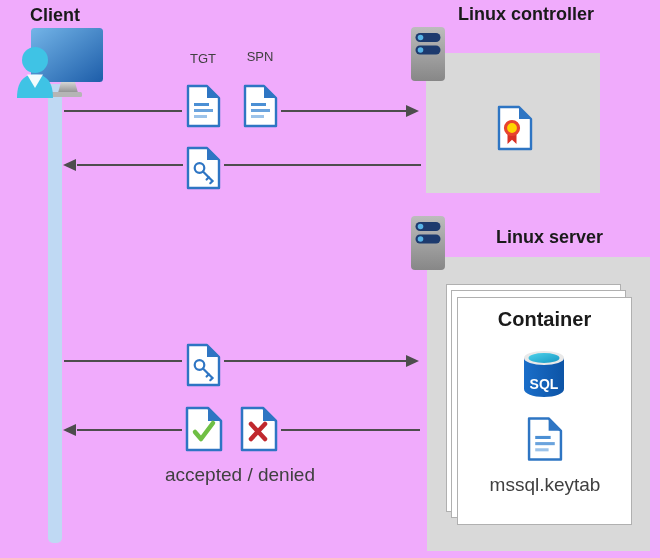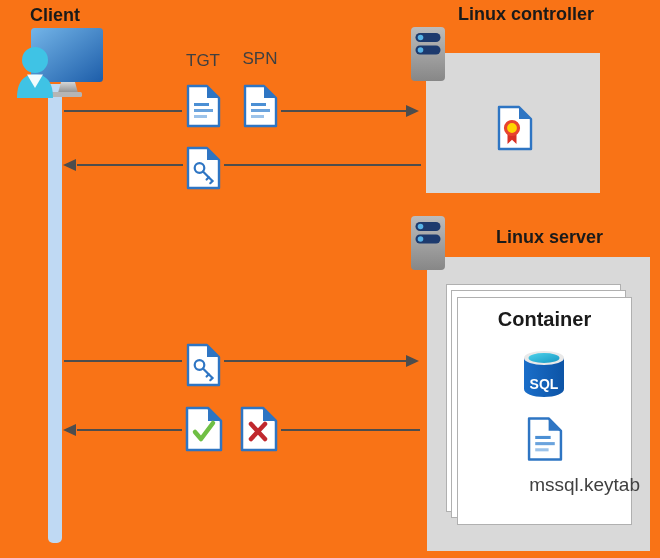--- a/index.html
+++ b/index.html
@@ -1,21 +1,21 @@
 <!DOCTYPE html>
 <html><head>
 <meta charset="utf-8">
 <style>
   html,body{margin:0;padding:0;background:#fff;}
-  #stage{position:relative;width:660px;height:558px;background:#f97316;overflow:hidden;
+  #stage{position:relative;width:660px;height:558px;background:#f0abfc;overflow:hidden;
          font-family:"Liberation Sans",sans-serif;}
   .abs{position:absolute;}
   .hdr{font-weight:bold;color:#1a1a1a;font-size:18px;line-height:26px;}
   .note{color:#404040;font-size:19px;}
-  .small-note{color:#404040;font-size:17px;}
+  .small-note{color:#404040;font-size:13px;}
   .ctr{text-align:center;}
   .graybox{background:#d9d9d9;}
   .line{height:0;border-top:2px solid #4d4d4d;}
   .head-right{width:0;height:0;border-top:6px solid transparent;border-bottom:6px solid transparent;
               border-left:13px solid #4d4d4d;}
   .head-left{width:0;height:0;border-top:6px solid transparent;border-bottom:6px solid transparent;
              border-right:13px solid #4d4d4d;}
   .card{width:175px;height:228px;background:#ffffff;border:1px solid #b0b0b0;box-sizing:border-box;}
   #lifeline{width:14px;height:459px;background:#bfd9f3;border-radius:0 0 5px 5px;}
   .z1{z-index:1}.z2{z-index:2}.z3{z-index:3}
@@ -155,21 +155,21 @@
   </svg>
 
   <svg class="abs z3" style="left:527px;top:415px;" width="36" height="48" viewBox="0 0 35 44">
     <path d="M2,2 H21 L33,14 V42 H2 Z" fill="#ffffff" stroke="#2e75c3" stroke-width="2.4" stroke-linejoin="round"></path>
     <path d="M21,2 V14 H33 Z" fill="#2e75c3"></path>
     <rect x="8" y="19" width="15" height="3" fill="#4b8fd4"></rect>
     <rect x="8" y="25" width="19" height="3" fill="#6aa3dd"></rect>
     <rect x="8" y="31" width="13" height="3" fill="#9cc3ea"></rect>
   </svg>
 
-  <div class="abs note ctr z3" style="left:450px;top:474px;width:190px;text-align:right;">mssql.keytab</div>
+  <div class="abs note ctr z3" style="left:450px;top:474px;width:190px;">mssql.keytab</div>
 
   <div class="abs line z1" style="left:64px;top:360px;width:118px;"></div>
   <div class="abs line z1" style="left:224px;top:360px;width:184px;"></div>
   <div class="abs head-right z1" style="left:406px;top:355px;"></div>
 
   <svg class="abs z2" style="left:186px;top:343px;" width="35" height="44" viewBox="0 0 35 44">
     <path d="M2,2 H21 L33,14 V42 H2 Z" fill="#ffffff" stroke="#2e75c3" stroke-width="2.4" stroke-linejoin="round"></path>
     <path d="M21,2 V14 H33 Z" fill="#2e75c3"></path>
     <g stroke="#2e75c3" stroke-width="2.2" fill="none" stroke-linecap="round">
       <circle cx="13.5" cy="22" r="4.8"></circle>
@@ -191,14 +191,15 @@
 
   <svg class="abs z2" style="left:240px;top:406px;" width="38" height="46" viewBox="0 0 38 46">
     <path d="M2,2 H23 L36,15 V44 H2 Z" fill="#ffffff" stroke="#2e75c3" stroke-width="2.5" stroke-linejoin="round"></path>
     <path d="M23,2 V15 H36 Z" fill="#2e75c3"></path>
     <g stroke="#c0282e" stroke-width="4.5" stroke-linecap="round">
       <path d="M11,18 L25,33"></path>
       <path d="M25,18 L11,33"></path>
     </g>
   </svg>
 
+  <div class="abs note ctr" style="left:140px;top:464px;width:200px;">accepted / denied</div>
 
 </div>
 
 </body></html>

